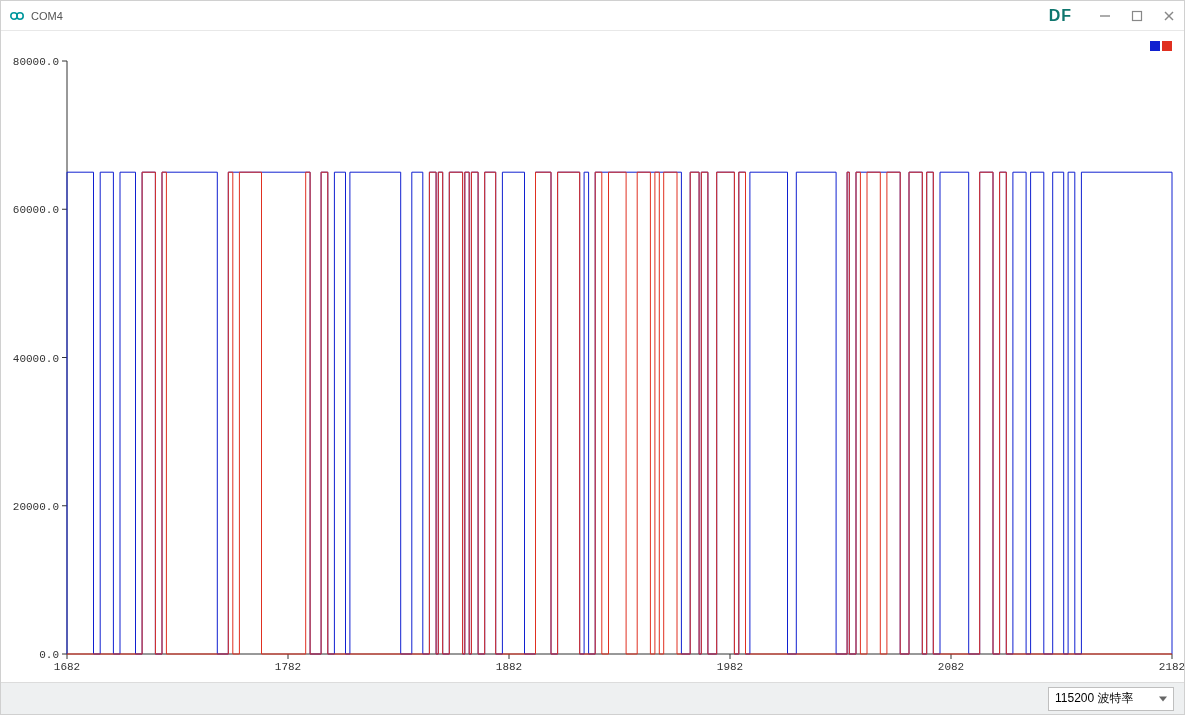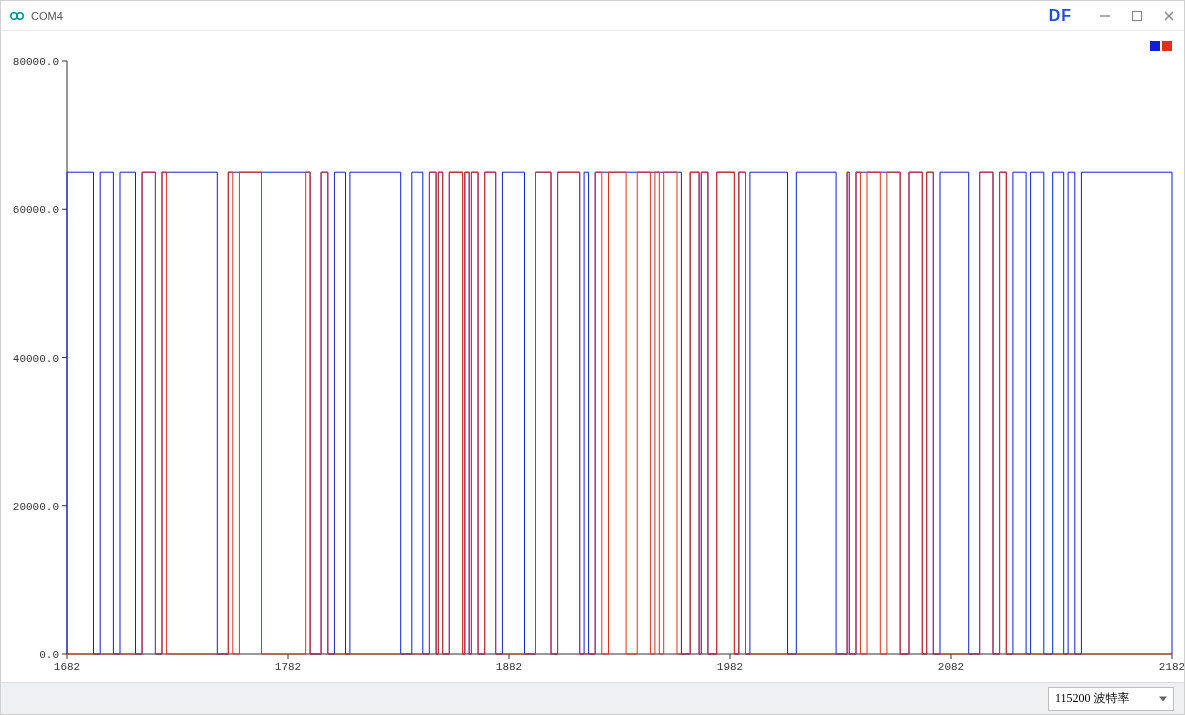--- a/index.html
+++ b/index.html
@@ -52,21 +52,21 @@
     align-items: center;
     gap: 14px;
   }
   .titlebar .brand {
     position: absolute;
     right: 112px;
     top: 0;
     height: 30px;
     display: flex;
     align-items: center;
-    color: #1d4ed8;
+    color: #0f766e;
     font-weight: 700;
     font-size: 16px;
     letter-spacing: 1px;
   }
   .win-btn {
     width: 18px;
     height: 18px;
     display: inline-flex;
     align-items: center;
     justify-content: center;
@@ -102,21 +102,21 @@
     border-top: 1px solid #dcdcdc;
     display: flex;
     align-items: center;
     justify-content: flex-end;
     padding: 0 10px;
     box-sizing: border-box;
   }
   .baud-select {
     height: 22px;
     font-size: 12px;
-    font-family: Liberation Serif, serif;
+    font-family: Liberation Sans, sans-serif;
     background: #ffffff;
     border: 1px solid #bfbfbf;
     padding: 0 18px 0 6px;
     position: relative;
     display: inline-flex;
     align-items: center;
     min-width: 100px;
   }
   .baud-select::after {
     content: "";

